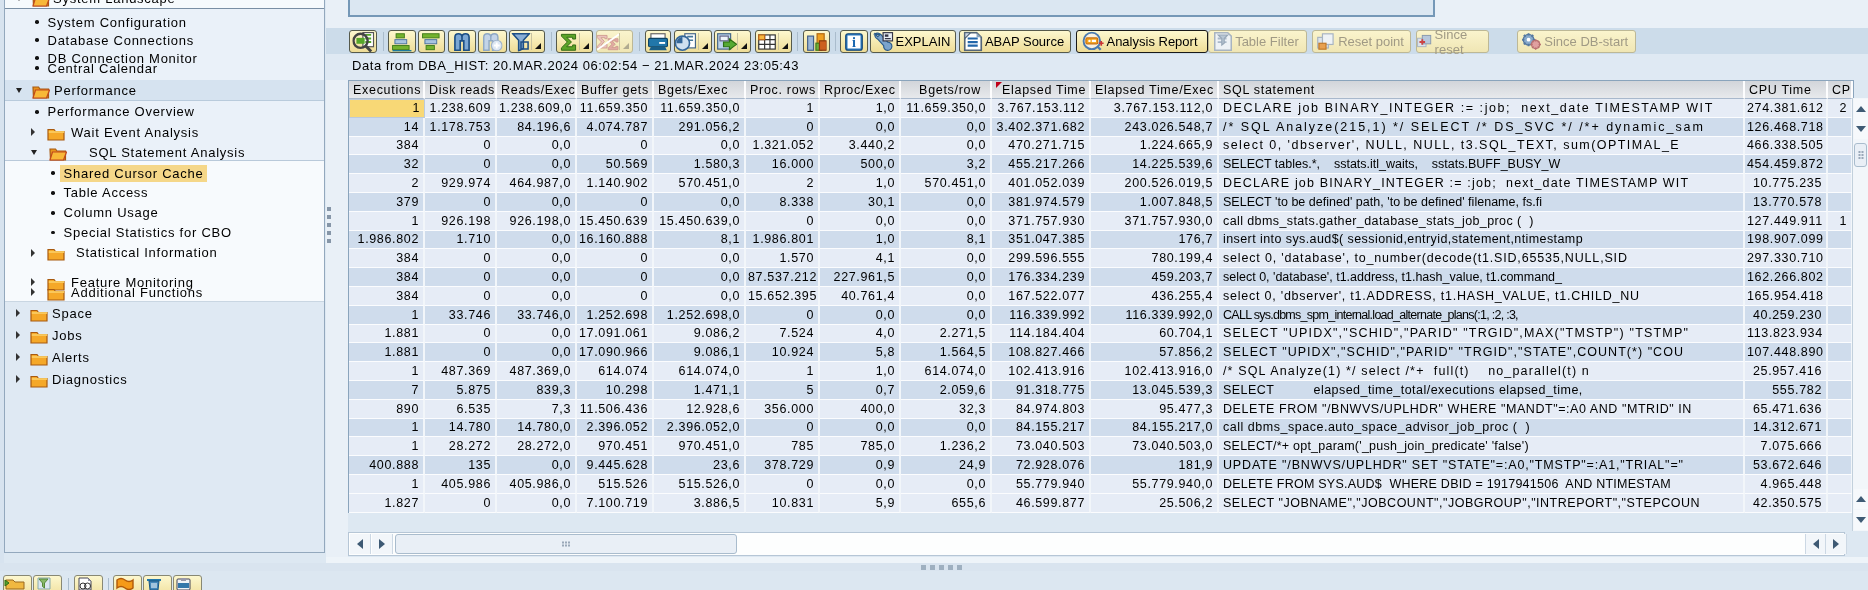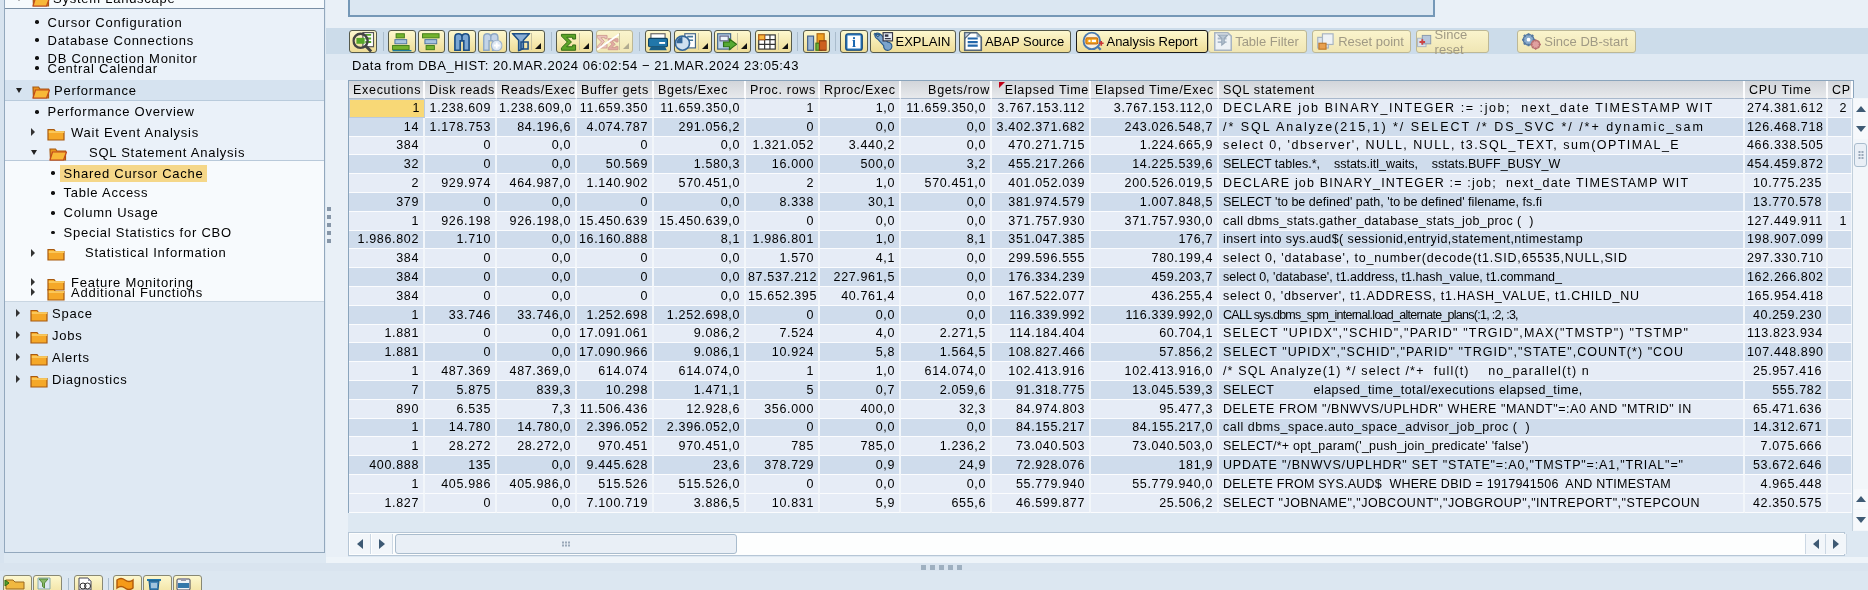--- a/index.html
+++ b/index.html
@@ -29,21 +29,21 @@
 .tbtn.dis .lbl{color:#a09a85}
 .tsep{position:absolute;top:32px;width:1px;height:19px;background:#aabccc}
 .darr{position:absolute;bottom:3px;right:3px;width:0;height:0;border-bottom:6px solid #111;border-left:6px solid transparent}
 .tbtn .div{position:absolute;right:12px;top:2px;bottom:2px;width:1px;background:#c9c3a0}
 .darr.pale{border-bottom-color:#b0aa90}
 
 #grid{position:absolute;left:348px;top:80px;border:1px solid #8aa4bc;border-bottom:none}
 table{border-collapse:separate;border-spacing:0;table-layout:fixed;width:1504px}
 td,th{overflow:hidden;white-space:nowrap;font-weight:normal;padding:0 4px 0 2px;font-size:12.5px;letter-spacing:.65px}
 thead th{background:linear-gradient(#d2d5da,#e7e9ec);border-right:2px solid #fdfdfe;border-bottom:1px solid #a8b8cc;text-align:left;height:18px;padding:0 2px 0 4px;letter-spacing:.7px}
-th.ra{text-align:right;padding-right:0}
+th.ra{text-align:right;padding-right:9px}
 tbody td{border-right:2px solid #f2f6fa;border-bottom:1px solid #fbfcfe;text-align:right;height:18.8px}
 tr.lt td{background:#e6ecf6}
 tr.dk td{background:#cfdcec}
 td.sql{text-align:left;letter-spacing:1.75px;padding-left:4px;white-space:pre}
 td.sel{background:#f8d876 !important;border:1px solid #bccadb}
 
 #vsb{position:absolute;left:1852px;top:98px;width:16px;height:433px;background:#f2f6fa;border-left:1px solid #c2d0dc}
 .sbtn{position:absolute;left:1px;width:14px;height:20px;background:#f6f9fc;display:flex;align-items:center;justify-content:center}
 .tri-u{width:0;height:0;border-bottom:6px solid #3e5a74;border-left:5px solid transparent;border-right:5px solid transparent}
 .tri-d{width:0;height:0;border-top:6px solid #3e5a74;border-left:5px solid transparent;border-right:5px solid transparent}
@@ -69,21 +69,21 @@
 <div class="abs" style="left:0;top:0;width:4px;height:590px;background:#d7e3ef"></div>
 
 <div id="tree">
  <div class="band" style="top:0;height:9px;background:#f6fafd;border-bottom:1px solid #7a8fa4"></div>
  <div class="band" style="top:80px;height:21px;background:#d6e3f0;border-bottom:1px solid #b9cbdc"></div>
  <div class="band" style="top:160px;height:142px;background:#f7fafd;border-top:1px solid #b9c9da;border-bottom:1px solid #c9d6e2"></div>
  <div class="band" style="top:302px;height:251px;background:#dfe9f3"></div>
  <div id="treerows">
       <div class="trow" style="top:12.0px">
         <span class="bullet" style="margin-left:30px"></span>
-        <span style="margin-left:9px;">Cursor Configuration</span>
+        <span style="margin-left:9px;">System Configuration</span>
       </div>
       <div class="trow" style="top:30.0px">
         <span class="bullet" style="margin-left:30px"></span>
         <span style="margin-left:9px;">Database Connections</span>
       </div>
       <div class="trow" style="top:48.0px">
         <span class="bullet" style="margin-left:30px"></span>
         <span style="margin-left:9px;">DB Connection Monitor</span>
       </div>
       <div class="trow" style="top:58px">
@@ -133,21 +133,21 @@
       <div class="trow" style="top:222.7px">
         <span class="bullet" style="margin-left:46px"></span>
         <span style="margin-left:9px;">Special Statistics for CBO</span>
       </div>
       <div class="trow" style="top:242.6px">
         <span class="exp-c" style="margin-left:26px"></span>
         <span class="fold" style="margin-left:12px"><svg width="18" height="15" viewBox="0 0 18 15">
             <path d="M1 3.5 h6 l1.5 2 h8.5 v8.5 h-16 z" fill="#f5a828" stroke="#a85a10" stroke-width="1.2"></path>
             <path d="M1.8 6 h15.4" stroke="#fbcc60" stroke-width="1.8"></path>
           </svg></span>
-        <span style="margin-left:20px">Statistical Information</span>
+        <span style="margin-left:11px">Statistical Information</span>
       </div>
       <div class="trow" style="top:272px">
         <span class="exp-c" style="margin-left:26px"></span>
         <span class="fold" style="margin-left:12px"><svg width="18" height="15" viewBox="0 0 18 15">
             <path d="M1 3.5 h6 l1.5 2 h8.5 v8.5 h-16 z" fill="#f5a828" stroke="#a85a10" stroke-width="1.2"></path>
             <path d="M1.8 6 h15.4" stroke="#fbcc60" stroke-width="1.8"></path>
           </svg></span>
         <span style="margin-left:6px">Feature Monitoring</span>
       </div>
       <div class="trow" style="top:282.4px">

